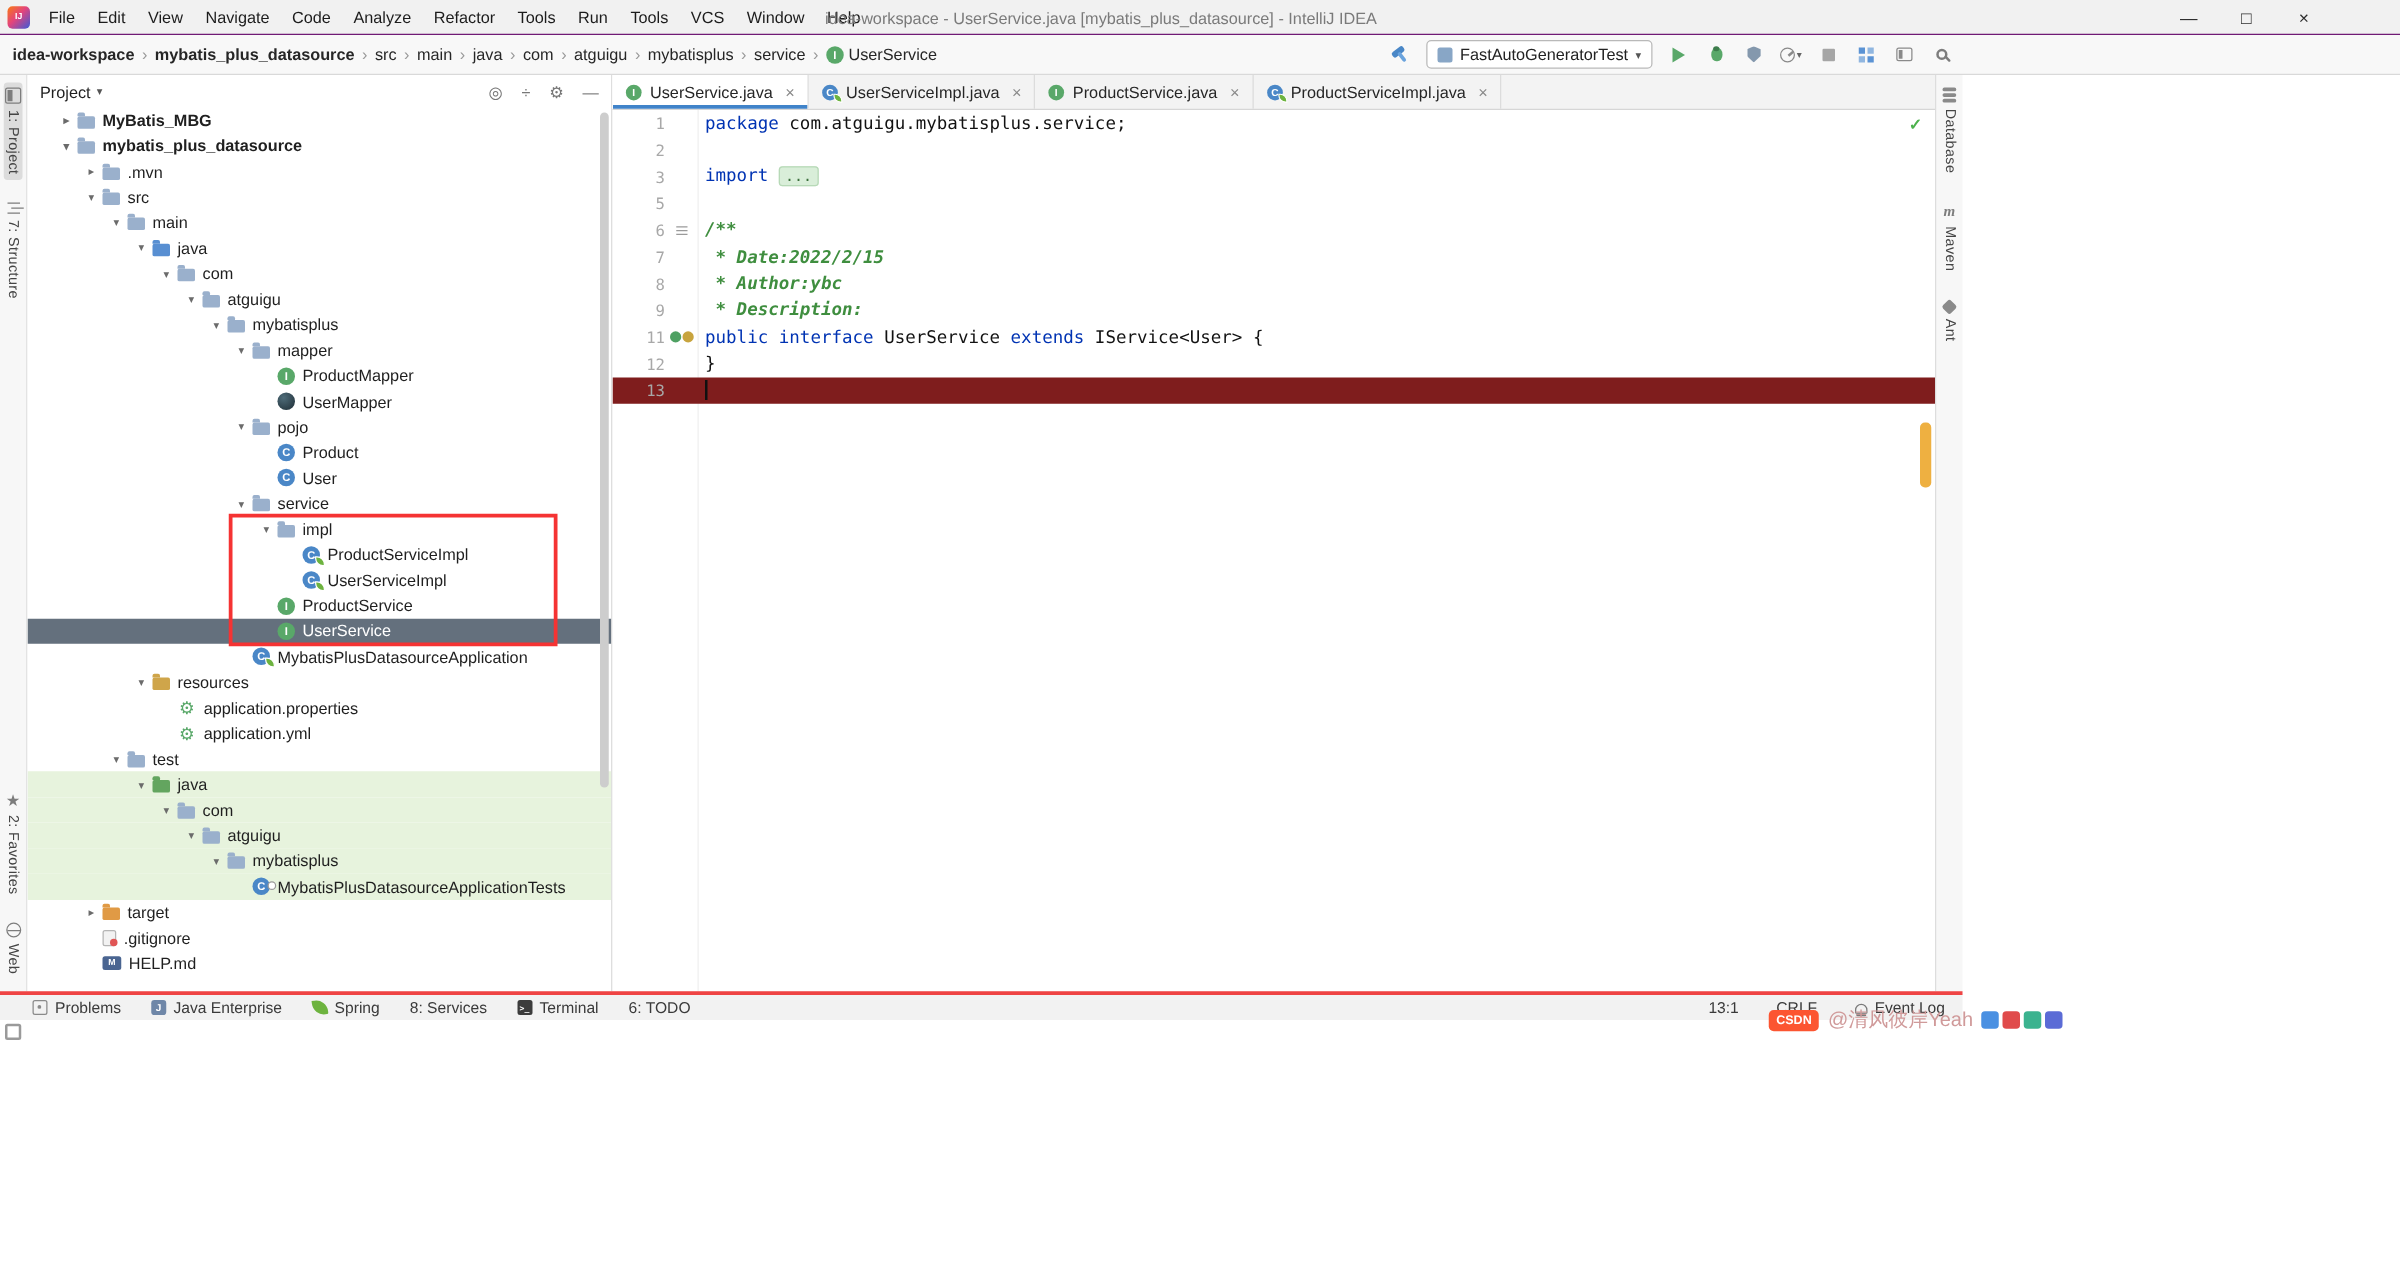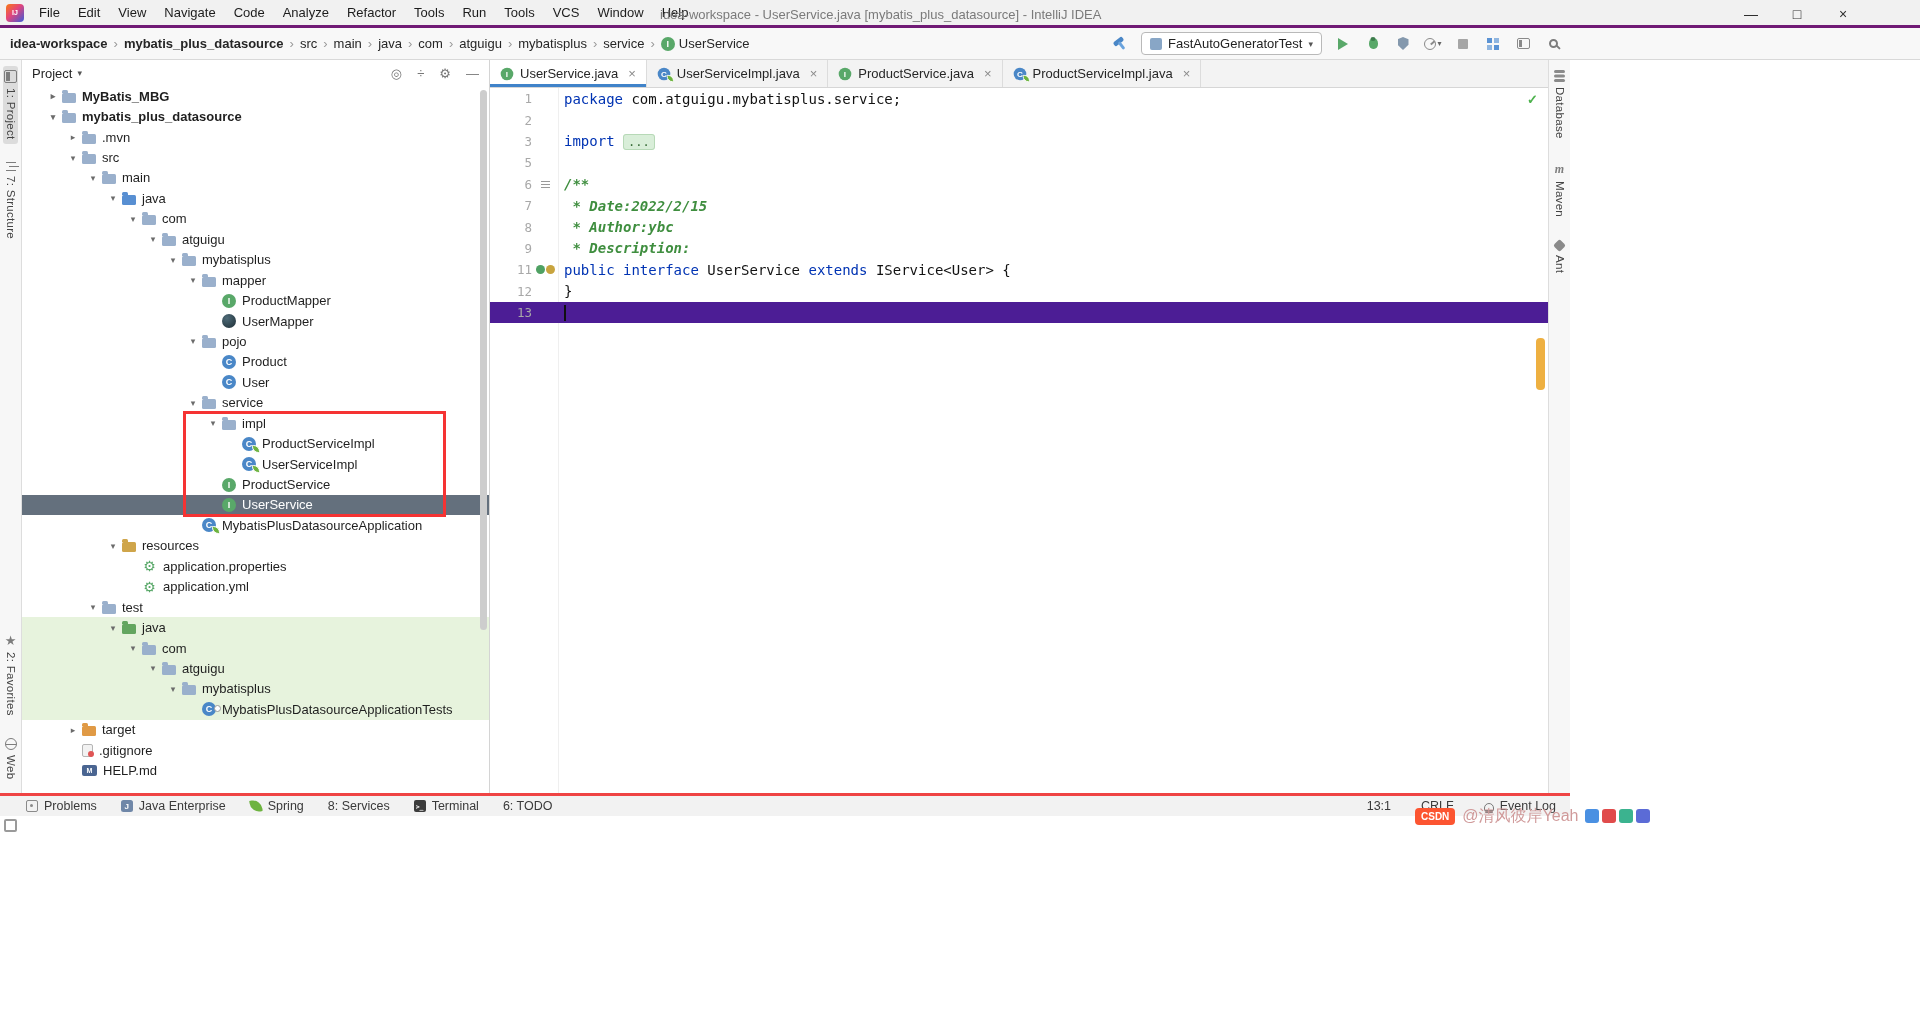--- a/index.html
+++ b/index.html
@@ -1,20 +1,20 @@
 <!DOCTYPE html>
 <html><head>
 <meta charset="utf-8">
 <style>
   *{box-sizing:border-box;margin:0;padding:0}
   html,body{width:1920px;height:1029px;background:#fff;font-family:"Liberation Sans",sans-serif;overflow:hidden}
   #root{position:relative;width:1920px;height:1029px;background:#fff;overflow:hidden}
 
   
-  .titlebar{position:absolute;left:0;top:0;width:1920px;height:28px;background:#f1f1f1;border-bottom:3px solid #701a75;display:flex;align-items:center}
+  .titlebar{position:absolute;left:0;top:0;width:1920px;height:28px;background:#f1f1f1;border-bottom:1px solid #701a75;display:flex;align-items:center}
   .app-icon{width:18px;height:18px;margin:0 6px 0 6px;border-radius:4px;background:linear-gradient(135deg,#f97a12,#e3447c 45%,#3b5bd8);color:#fff;font:700 7px "Liberation Sans",sans-serif;display:flex;align-items:center;justify-content:center;flex:none}
   .menubar{display:flex;align-items:center;height:28px}
   .mitem{padding:0 9px;font-size:13px;color:#1c1c1c;line-height:28px}
   .wtitle{position:absolute;left:660px;top:0;height:28px;display:flex;align-items:center;color:#7a7a7a;font-size:13px;white-space:nowrap}
   .wcontrols{position:absolute;left:1728px;top:0;display:flex}
   .wc{width:46px;height:28px;display:flex;align-items:center;justify-content:center;font-size:14px;color:#2e2e2e}
 
   
   .navbar{position:absolute;left:0;top:28px;width:1920px;height:32px;background:#f8f8f8;border-bottom:1px solid #d9d9d9;display:flex;align-items:center;padding:0 358px 0 10px}
   .crumbs{display:flex;align-items:center;white-space:nowrap}
@@ -98,21 +98,21 @@
   .editorcol{position:absolute;left:490px;top:60px;width:1058px;height:733px;background:#fff}
   .tabsbar{height:28px;display:flex;background:#f3f3f3;border-bottom:1px solid #d6d6d6}
   .tab{display:flex;align-items:center;padding:0 10px;border-right:1px solid #dcdcdc;font-size:13px;color:#262626;gap:6px}
   .tab .ic{transform:scale(.9)}
   .tab.active{background:#fff;box-shadow:inset 0 -3px 0 #4083c9}
   .tab .close{color:#8a8a8a;font-size:13px;margin-left:4px}
   .editor{position:absolute;left:0;top:28px;right:0;bottom:0;overflow:hidden}
   .gutline{position:absolute;left:68px;top:0;bottom:0;width:1px;background:#efefef}
   .lines{position:absolute;inset:0}
   .cline{display:flex;height:21.4px;align-items:center;font:14px "DejaVu Sans Mono",monospace;white-space:pre;width:100%}
-  .cline.current{background:#4c1d95}
+  .cline.current{background:#7f1d1d}
   .lnum{width:42px;text-align:right;color:#a8a8a8;font-size:12.5px;flex:none;font-family:"DejaVu Sans Mono",monospace}
   .lfold{width:26px;flex:none;display:flex;align-items:center;justify-content:center;gap:1px}
   .lcode{padding-left:6px}
   .tok-kw{color:#0033b3}
   .tok-pl{color:#121212}
   .tok-doc{color:#3f8e3f;font-weight:700;font-style:italic}
   .tok-fold{background:#d9eed9;border:1px solid #b7d9b7;border-radius:3px;padding:0 4px;font-size:12px;color:#3a6e3a}
   .caret{display:inline-block;width:1.5px;height:16px;background:#101010;vertical-align:-3px}
   .g-menu{width:9px;height:1.5px;background:#9a9a9a;box-shadow:0 3px 0 #9a9a9a,0 6px 0 #9a9a9a;margin-bottom:6px;font-style:normal}
   .gdot{width:9px;height:9px;border-radius:50%;font-style:normal}

